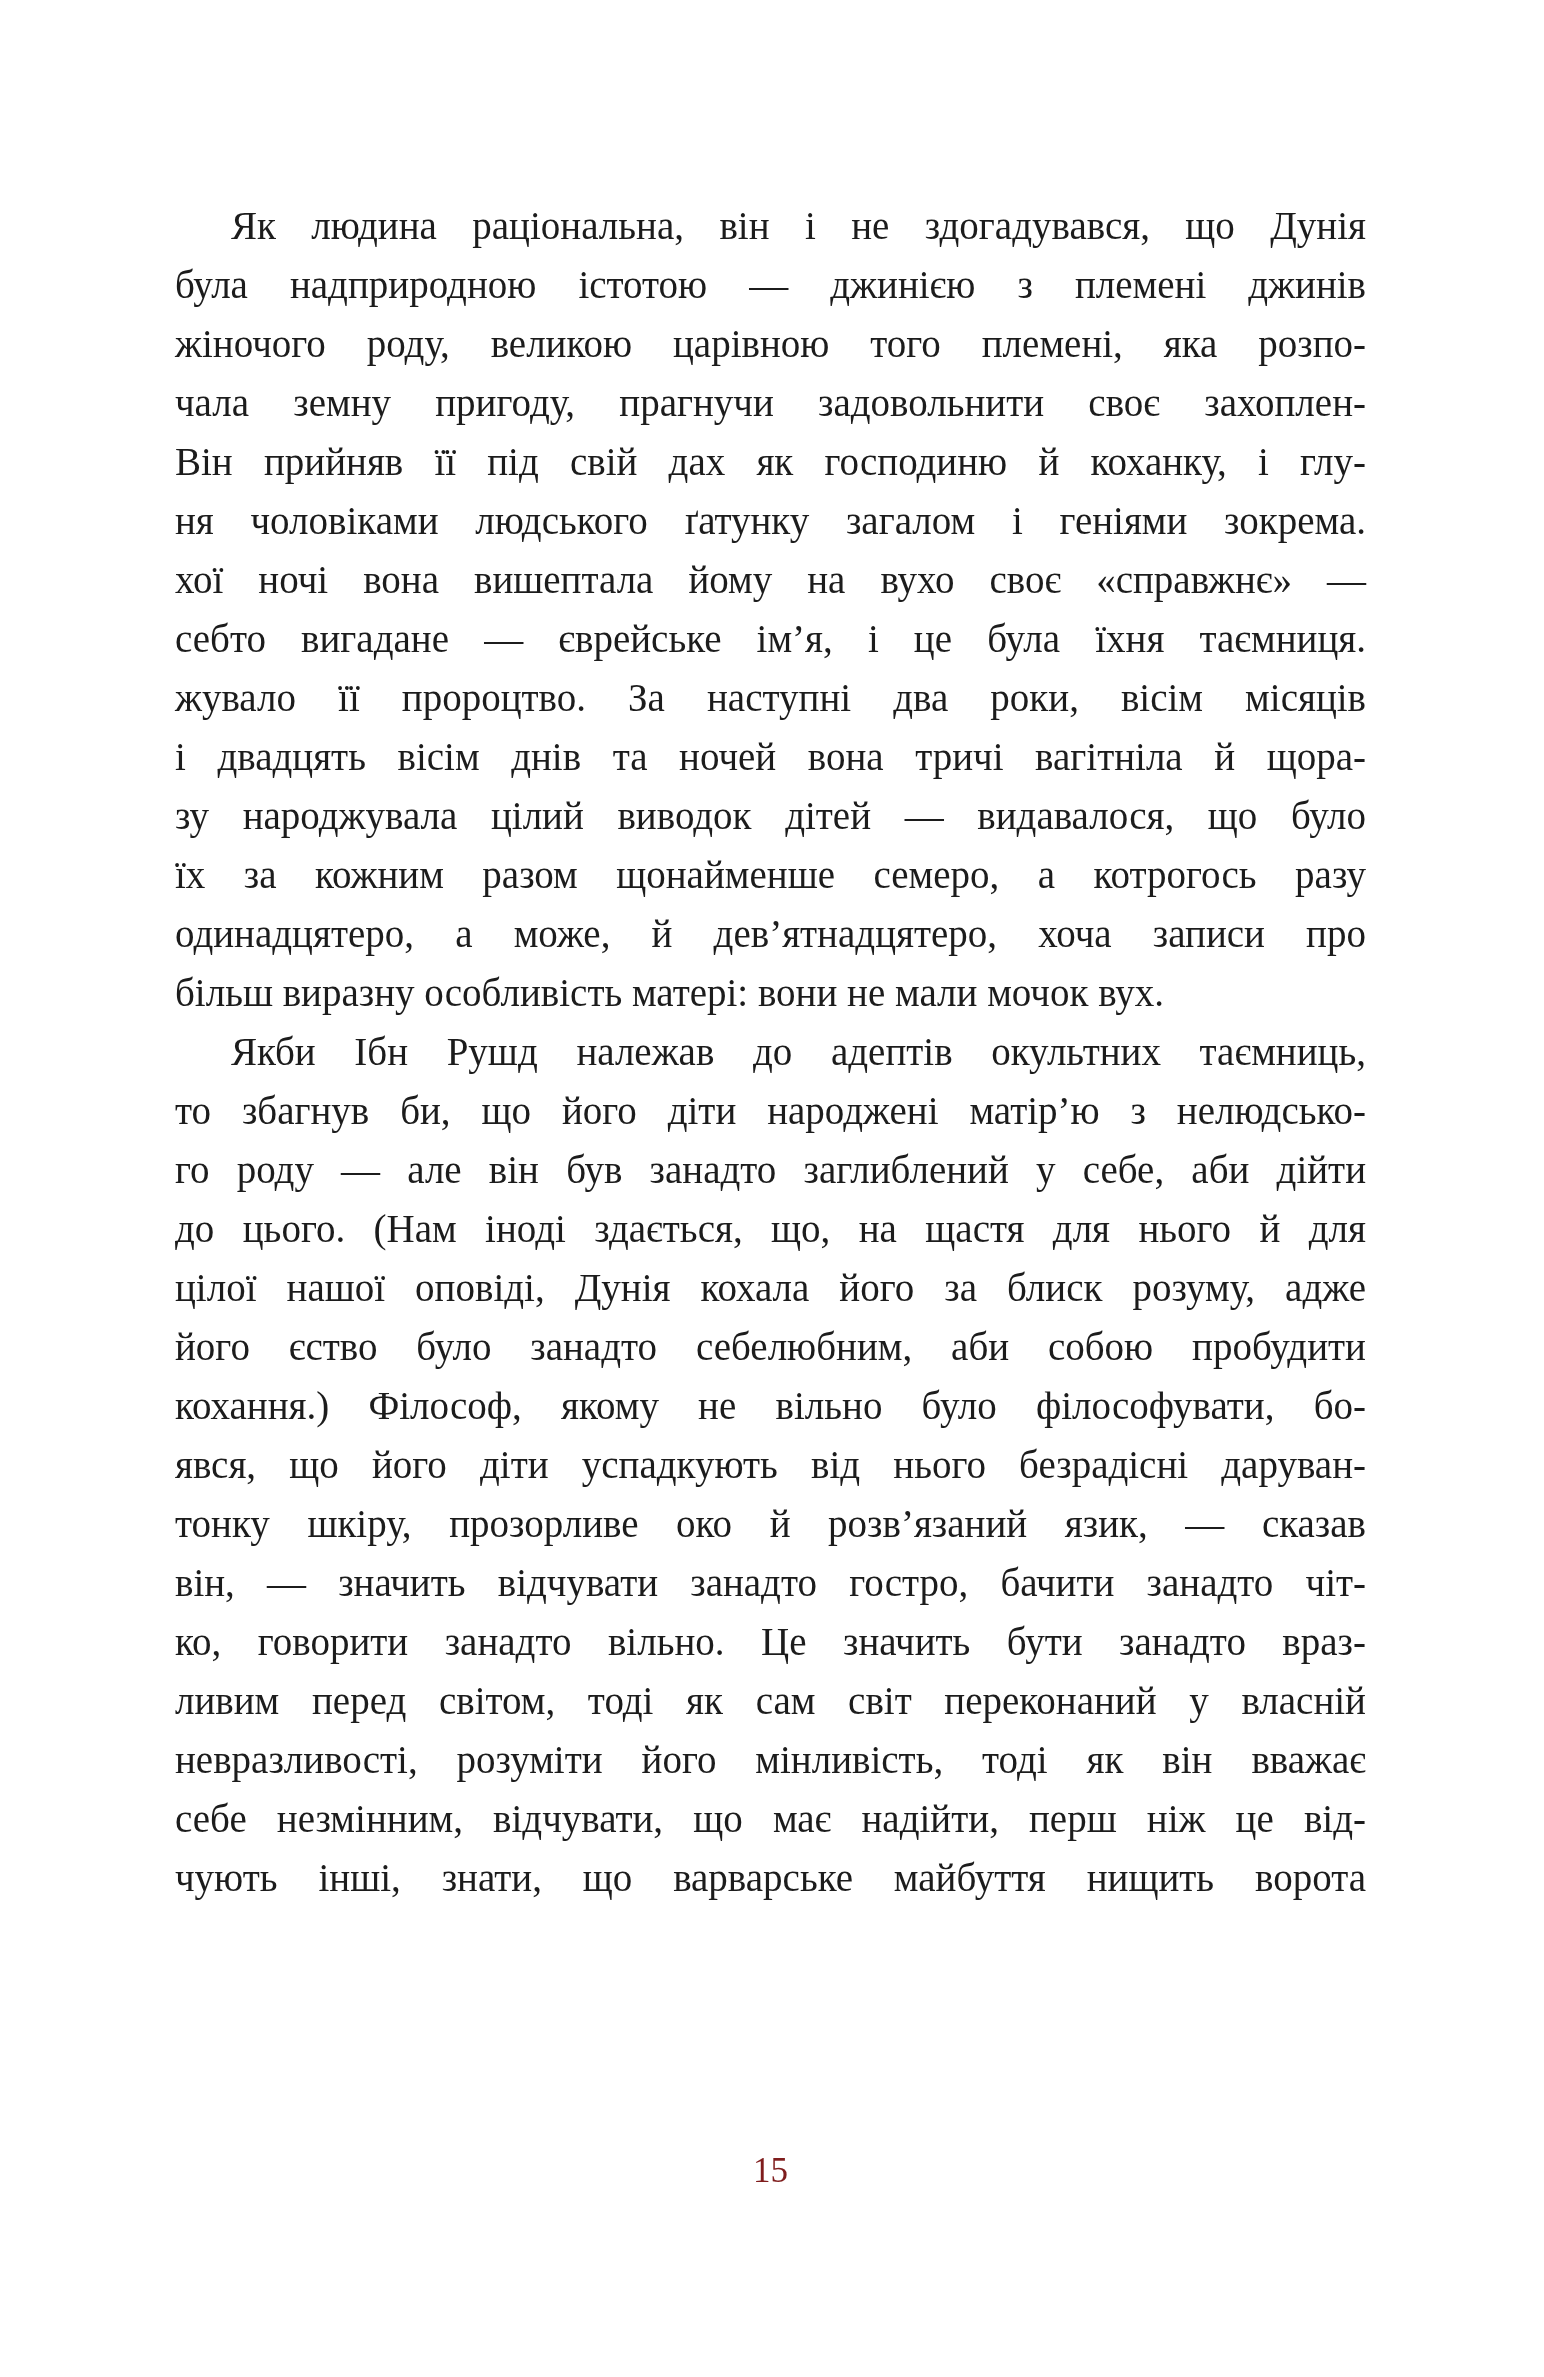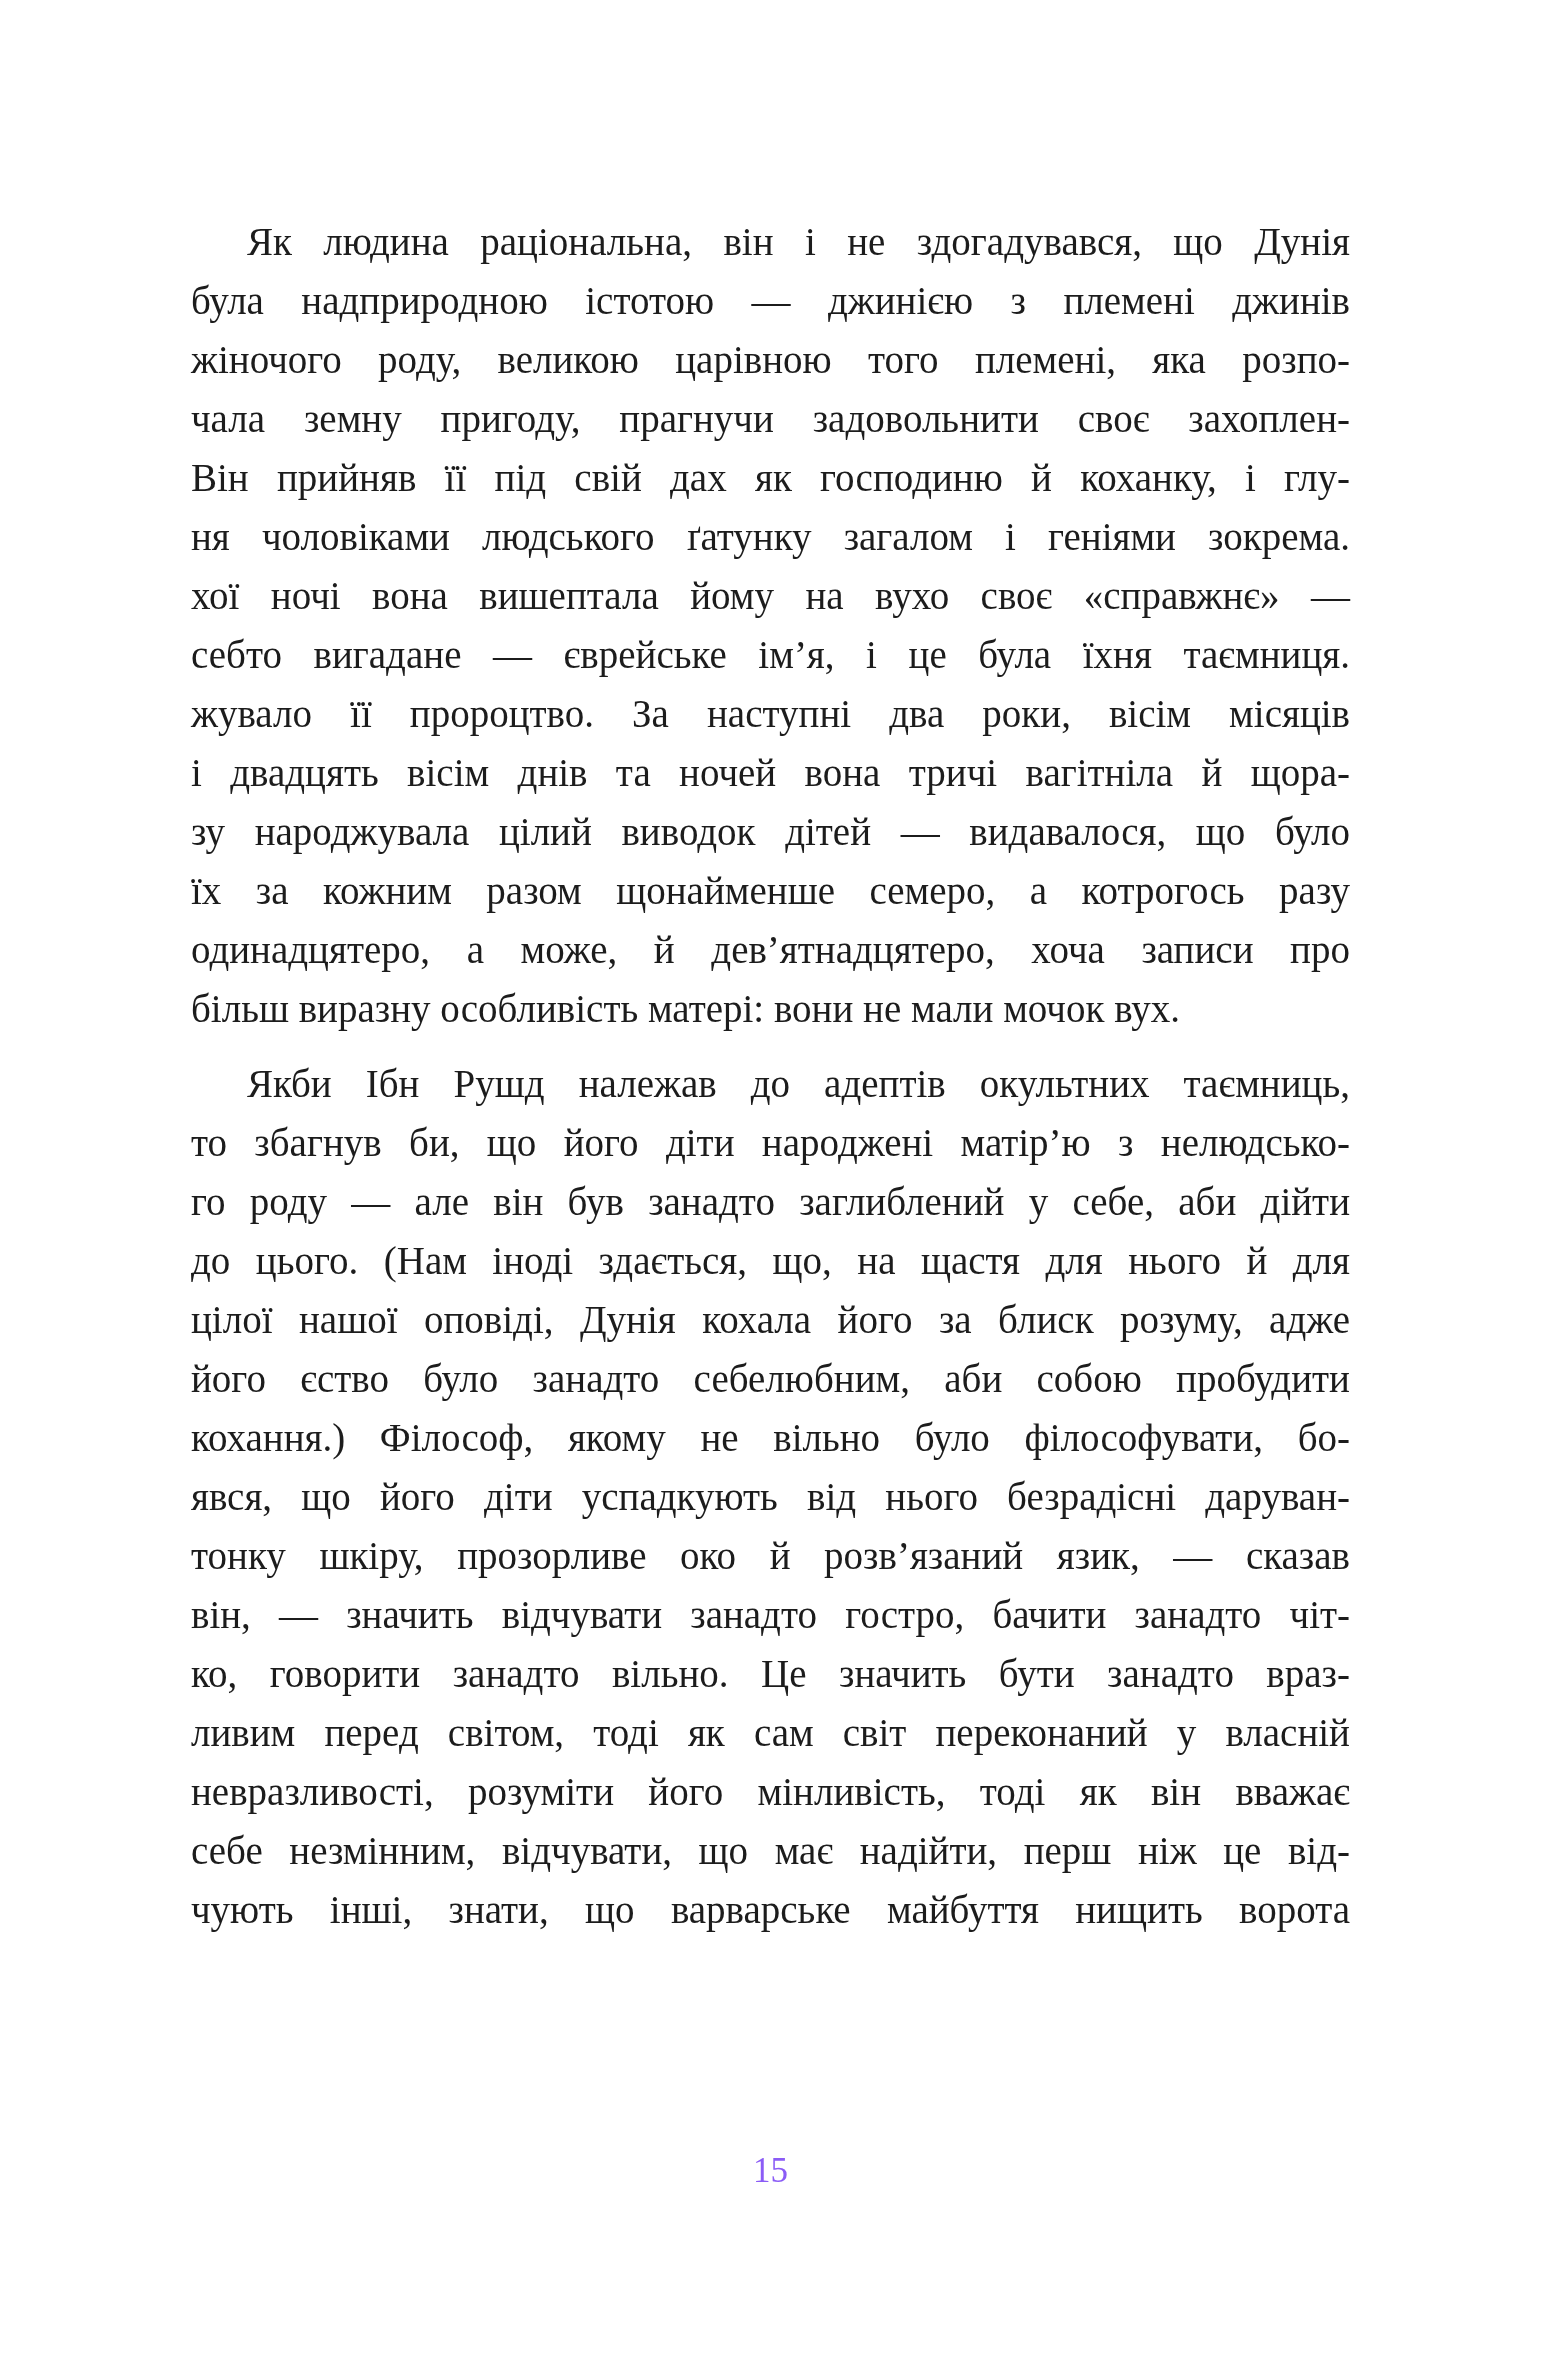--- a/index.html
+++ b/index.html
@@ -20,21 +20,21 @@
     inset: 0;
     background: #ffffff;
   }
   .text-block {
     position: absolute;
     left: 175px;
     top: 196px;
     width: 1191px;
   }
   .para {
-    margin: 16px;
+    margin: 0;
     padding: 0;
   }
   .line {
     font-size: 39px;
     line-height: 59px;
     text-align: justify;
     text-align-last: justify;
     -moz-text-align-last: justify;
     white-space: normal;
   }
@@ -46,21 +46,21 @@
     -moz-text-align-last: left;
   }
   .page-number {
     position: absolute;
     left: 175px;
     width: 1191px;
     top: 2150px;
     text-align: center;
     font-size: 35px;
     line-height: 42px;
-    color: #8b5cf6;
+    color: #7f1d1d;
   }
 </style>
 </head>
 <body>
 
 <div class="book-page">
   <div class="text-block">
       <div class="para">
         <div class="line indent">Як людина раціональна, він і не здогадувався, що Дунія</div>
         <div class="line">була надприродною істотою — джинією з племені джинів</div>

